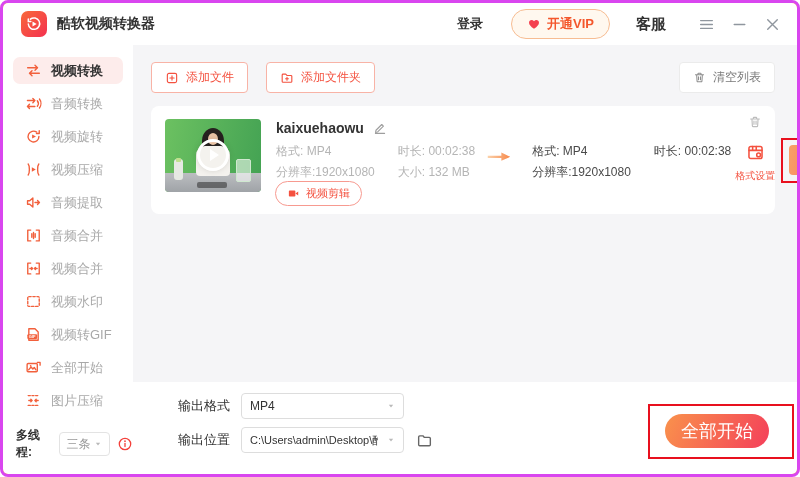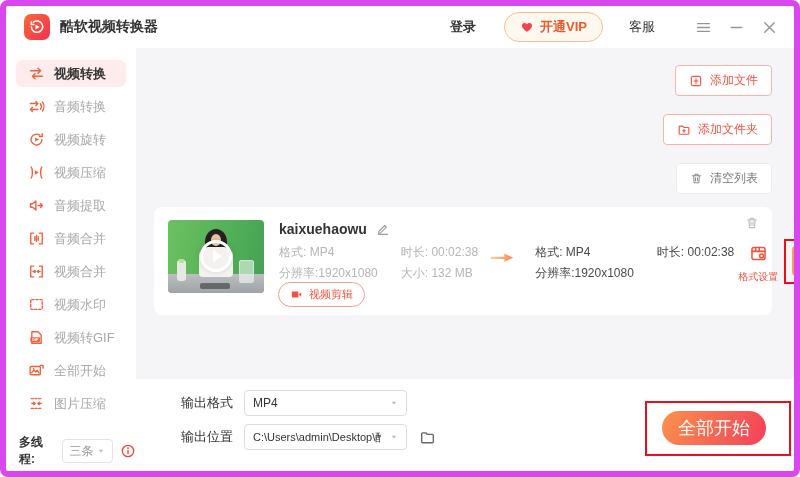--- a/index.html
+++ b/index.html
@@ -1,57 +1,57 @@
 <!DOCTYPE html>
 <html><head>
 <meta charset="utf-8">
 <style>
   html,body{margin:0;padding:0;background:#fff;}
   *{box-sizing:border-box;}
   .win{
     width:800px;height:477px;position:relative;overflow:hidden;
     font-family:"Liberation Sans","DejaVu Sans",sans-serif;
-    background:#f97316;border:6px solid #d946ef;border-radius:8px;
+    background:#f97316;border:3px solid #d946ef;border-radius:8px;
   }
   svg{display:block;width:100%;height:100%;}
   .icon{display:inline-block;flex:none;}
 
   
   .topbar{height:42px;display:flex;align-items:center;padding:0 16px 0 18px;background:#fff;}
   .logo{width:26px;height:26px;border-radius:7px;background:linear-gradient(135deg,#f8693b,#f4304f);
         display:flex;align-items:center;justify-content:center;margin-right:10px;}
   .logo .icon{width:18px;height:18px;}
   .apptitle{font-size:14px;font-weight:bold;color:#333;}
   .tb-spacer{flex:1;}
   .tb-login{font-size:13px;font-weight:bold;color:#333;margin-right:28px;cursor:pointer;}
   .tb-vip{display:flex;align-items:center;gap:6px;border:1px solid #f7bd93;background:#fff8ef;
           color:#f4572c;border-radius:15px;padding:5px 15px;font-size:13px;font-weight:bold;
           margin-right:26px;cursor:pointer;}
   .tb-vip .icon{width:14px;height:14px;color:#f4404f;}
-  .tb-support{font-size:13px;font-weight:normal;color:#333;margin-right:24px;cursor:pointer;}
+  .tb-support{font-size:15px;font-weight:bold;color:#333;margin-right:16px;cursor:pointer;}
   .winbtn{width:17px;height:17px;color:#8f969e;margin-left:16px;cursor:pointer;}
 
   
   .sidebar{position:absolute;left:0;top:42px;bottom:0;width:130px;background:#fff;padding-top:12px;}
   .side-item{display:flex;align-items:center;gap:9px;height:27px;margin:0 10px 6px 10px;
              padding-left:12px;border-radius:7px;font-size:13px;color:#a8a8a8;cursor:pointer;}
   .side-item .icon{width:17px;height:17px;color:#f2603c;}
   .side-item.active{background:#fdeceb;color:#333;font-weight:bold;}
-  .thread{position:absolute;left:13px;bottom:3px;display:flex;align-items:center;gap:7px;}
+  .thread{position:absolute;left:13px;bottom:13px;display:flex;align-items:center;gap:7px;}
   .thread-label{font-size:12px;color:#333;font-weight:bold;}
   .thread-select{width:56px;height:24px;border:1px solid #e3e3e3;border-radius:4px;background:#fff;
                  display:flex;align-items:center;justify-content:space-between;padding:0 7px;
                  font-size:12px;color:#999;cursor:pointer;}
   .thread-select .icon{width:8px;height:8px;color:#b9b9b9;}
   .info-ic{width:16px;height:16px;color:#f3413b;cursor:pointer;}
 
   
   .main{position:absolute;left:130px;top:42px;right:0;bottom:92px;background:#f5f5f7;
         padding:17px 22px 0 18px;}
-  .toolbar{display:flex;gap:18px;align-items:flex-end;flex-direction:column;}
+  .toolbar{display:flex;gap:18px;align-items:flex-start;}
   .btn-add{display:flex;align-items:center;gap:7px;background:#fff;border:1px solid #f8b3a6;
            color:#f4513f;font-size:12px;border-radius:4px;padding:6px 13px;cursor:pointer;}
   .btn-add .icon{width:14px;height:14px;}
   .btn-clear{margin-left:auto;display:flex;align-items:center;gap:7px;background:#fff;
              border:1px solid #ebebeb;color:#7a7a7a;font-size:12px;border-radius:4px;
              padding:6px 13px;cursor:pointer;}
   .btn-clear .icon{width:13px;height:13px;color:#8d8d8d;}
 
   
   .card{margin-top:13px;background:#fff;border-radius:8px;height:108px;position:relative;

